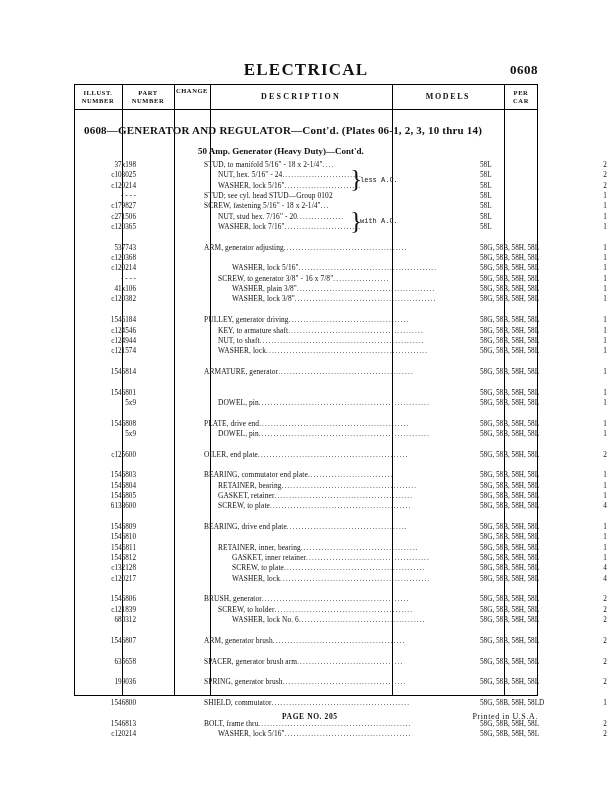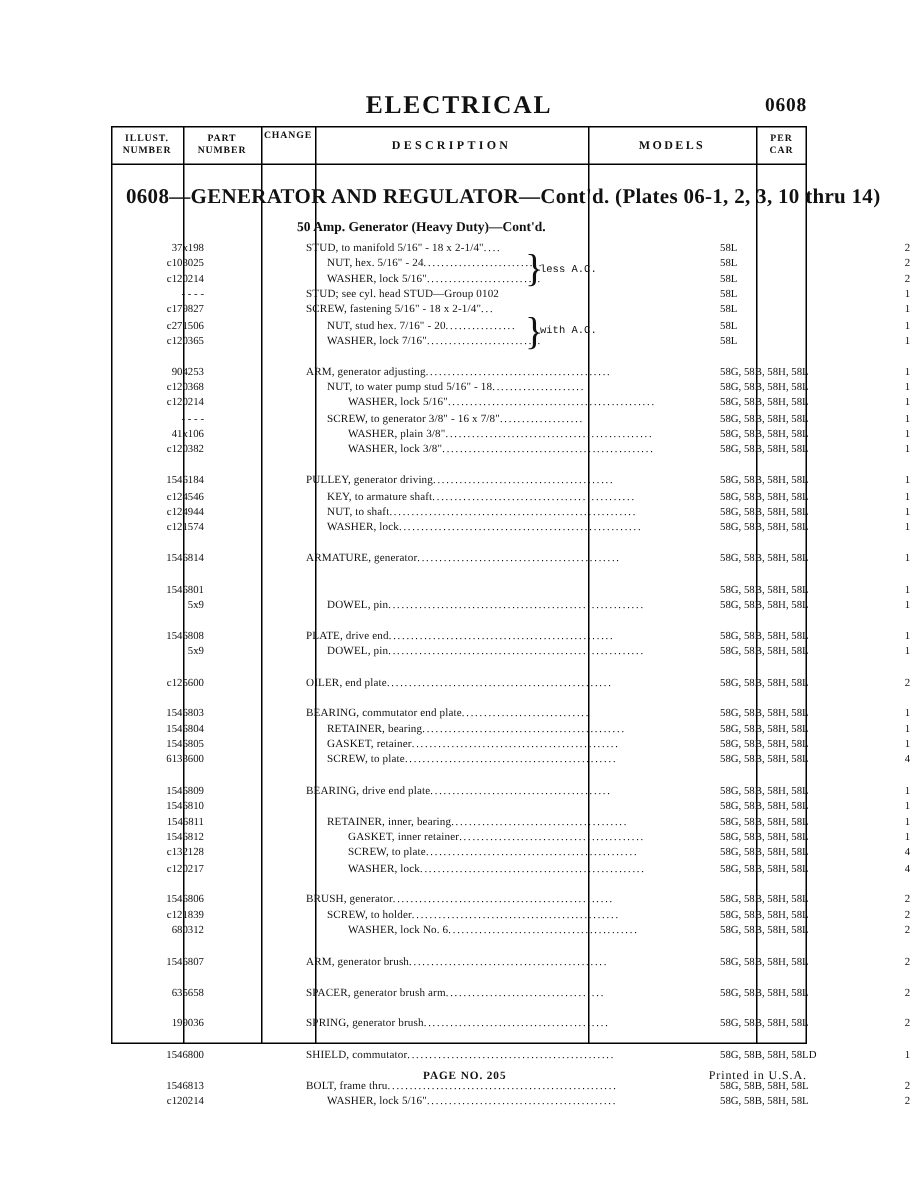--- a/index.html
+++ b/index.html
@@ -82,21 +82,21 @@
     box-sizing: border-box;
   }
   .col-head.desc { font-size: 8px; letter-spacing: 2.2px; }
   .col-head.models { font-size: 8px; letter-spacing: 1.6px; }
 
   
   .section-title {
     position: absolute;
     left: 84px;
     top: 124px;
-    font-size: 14px;
+    font-size: 11px;
     font-weight: bold;
     letter-spacing: 0.2px;
   }
   .subsection-title {
     position: absolute;
     left: 198px;
     top: 146px;
     font-size: 9px;
     font-weight: bold;
   }
@@ -280,30 +280,29 @@
       </div>
       <div class="row">
         <span class="c-illust">c120365</span>
         <span class="c-part"></span>
         <span class="c-desc indent2"><span class="lead">WASHER, lock 7/16"</span><span class="dots"> ..........................</span></span>
         <span class="c-models">58L</span>
         <span class="c-per">1</span>
       </div>
       <div class="row gap"></div>
       <div class="row">
-        <span class="c-illust">904253</span>
+        <span class="c-illust">537743</span>
         <span class="c-part"></span>
         <span class="c-desc indent1"><span class="lead">ARM, generator adjusting</span><span class="dots"> ..........................................</span></span>
         <span class="c-models">58G, 58B, 58H, 58L</span>
         <span class="c-per">1</span>
       </div>
       <div class="row">
         <span class="c-illust">c120368</span>
         <span class="c-part"></span>
-        <span class="c-desc indent2"><span class="lead">NUT, to water pump stud 5/16" - 18</span><span class="dots"> .....................</span></span>
         <span class="c-models">58G, 58B, 58H, 58L</span>
         <span class="c-per">1</span>
       </div>
       <div class="row">
         <span class="c-illust">c120214</span>
         <span class="c-part"></span>
         <span class="c-desc indent3"><span class="lead">WASHER, lock 5/16"</span><span class="dots"> ...............................................</span></span>
         <span class="c-models">58G, 58B, 58H, 58L</span>
         <span class="c-per">1</span>
       </div>

